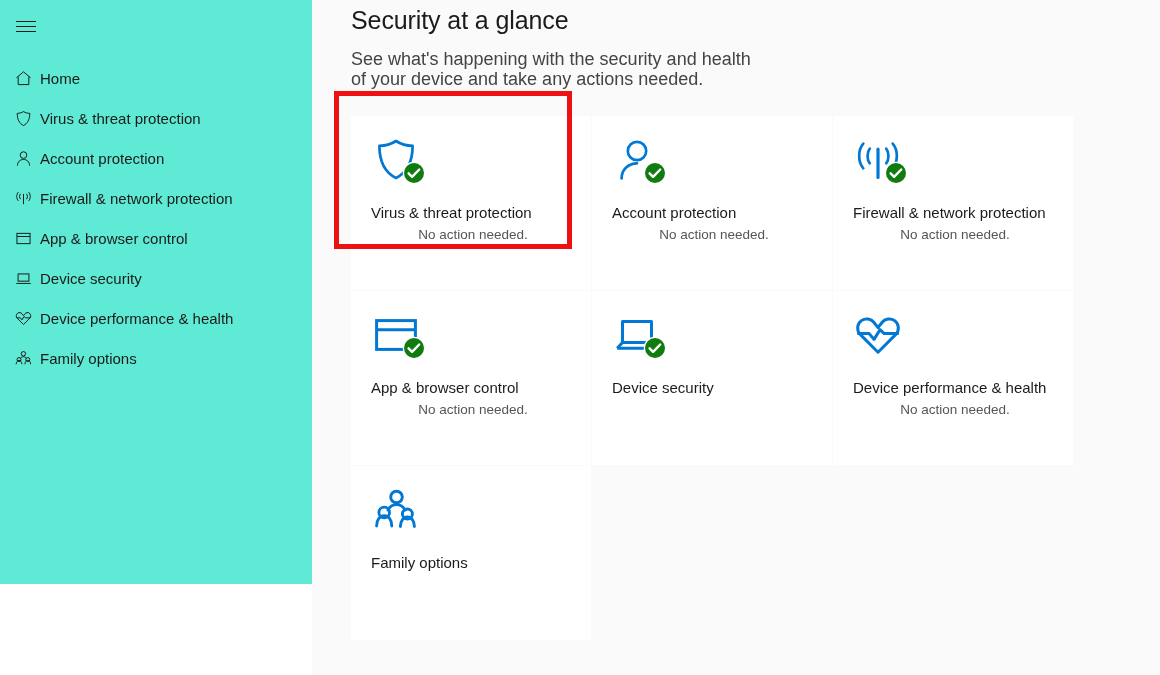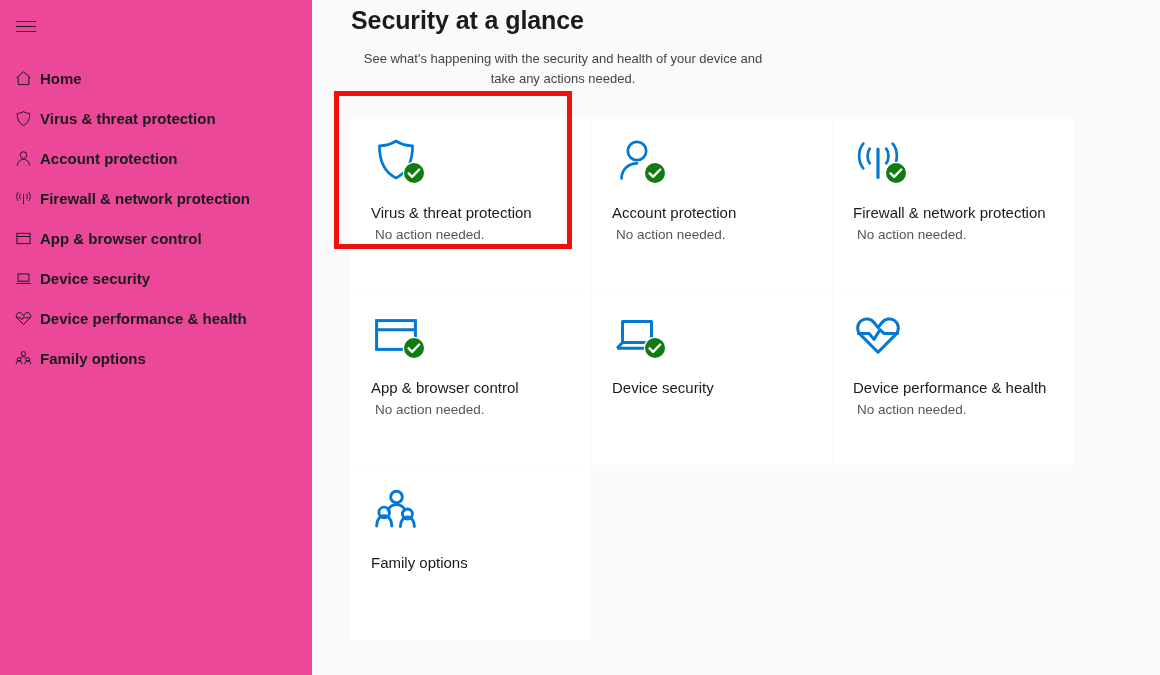--- a/index.html
+++ b/index.html
@@ -17,26 +17,25 @@
   .app {
     display: flex;
     width: 1160px;
     height: 675px;
     position: relative;
   }
 
   
   .sidebar {
     width: 312px;
-    height: 675px;
-    background: #ec4899;
+    height: 584px;
+    background: #5eead4;
     flex: 0 0 312px;
     box-sizing: border-box;
     position: relative;
-    font-weight: bold;
   }
   .hamburger {
     width: 48px;
     height: 40px;
     display: flex;
     flex-direction: column;
     justify-content: center;
     align-items: center;
     gap: 4px;
     margin-top: 6px;
@@ -83,33 +82,32 @@
     box-sizing: border-box;
     padding: 0;
     position: relative;
     overflow: hidden;
   }
   .page-header {
     padding: 0px 40px 0 39px;
   }
   .page-title {
     font-size: 25px;
-    font-weight: 700;
+    font-weight: 400;
     color: #1b1b1b;
     margin: 0;
     padding-top: 6px;
     letter-spacing: -0.1px;
   }
   .page-subtitle {
-    font-size: 13px;
+    font-size: 18px;
     color: #444444;
     line-height: 20px;
-    margin: 14px 0 0 12px;
+    margin: 14px 0 0 0;
     max-width: 400px;
-    text-align: center;
   }
 
   
   .tiles {
     position: relative;
     margin-top: 27px;
     margin-left: 39px;
     width: 722px;
     display: grid;
     grid-template-columns: repeat(3, 240px);
@@ -148,20 +146,21 @@
     color: #1b1b1b;
     line-height: 20px;
     margin: 0;
     font-weight: 400;
   }
   .tile-status {
     font-size: 13.5px;
     color: #555555;
     line-height: 19px;
     margin: 2px 0 0 4px;
+    text-align: center;
   }
   .highlight-ring {
     position: absolute;
     left: -17px;
     top: -25px;
     width: 228px;
     height: 148px;
     border: 5px solid #ee1111;
     box-sizing: content-box;
     pointer-events: none;

